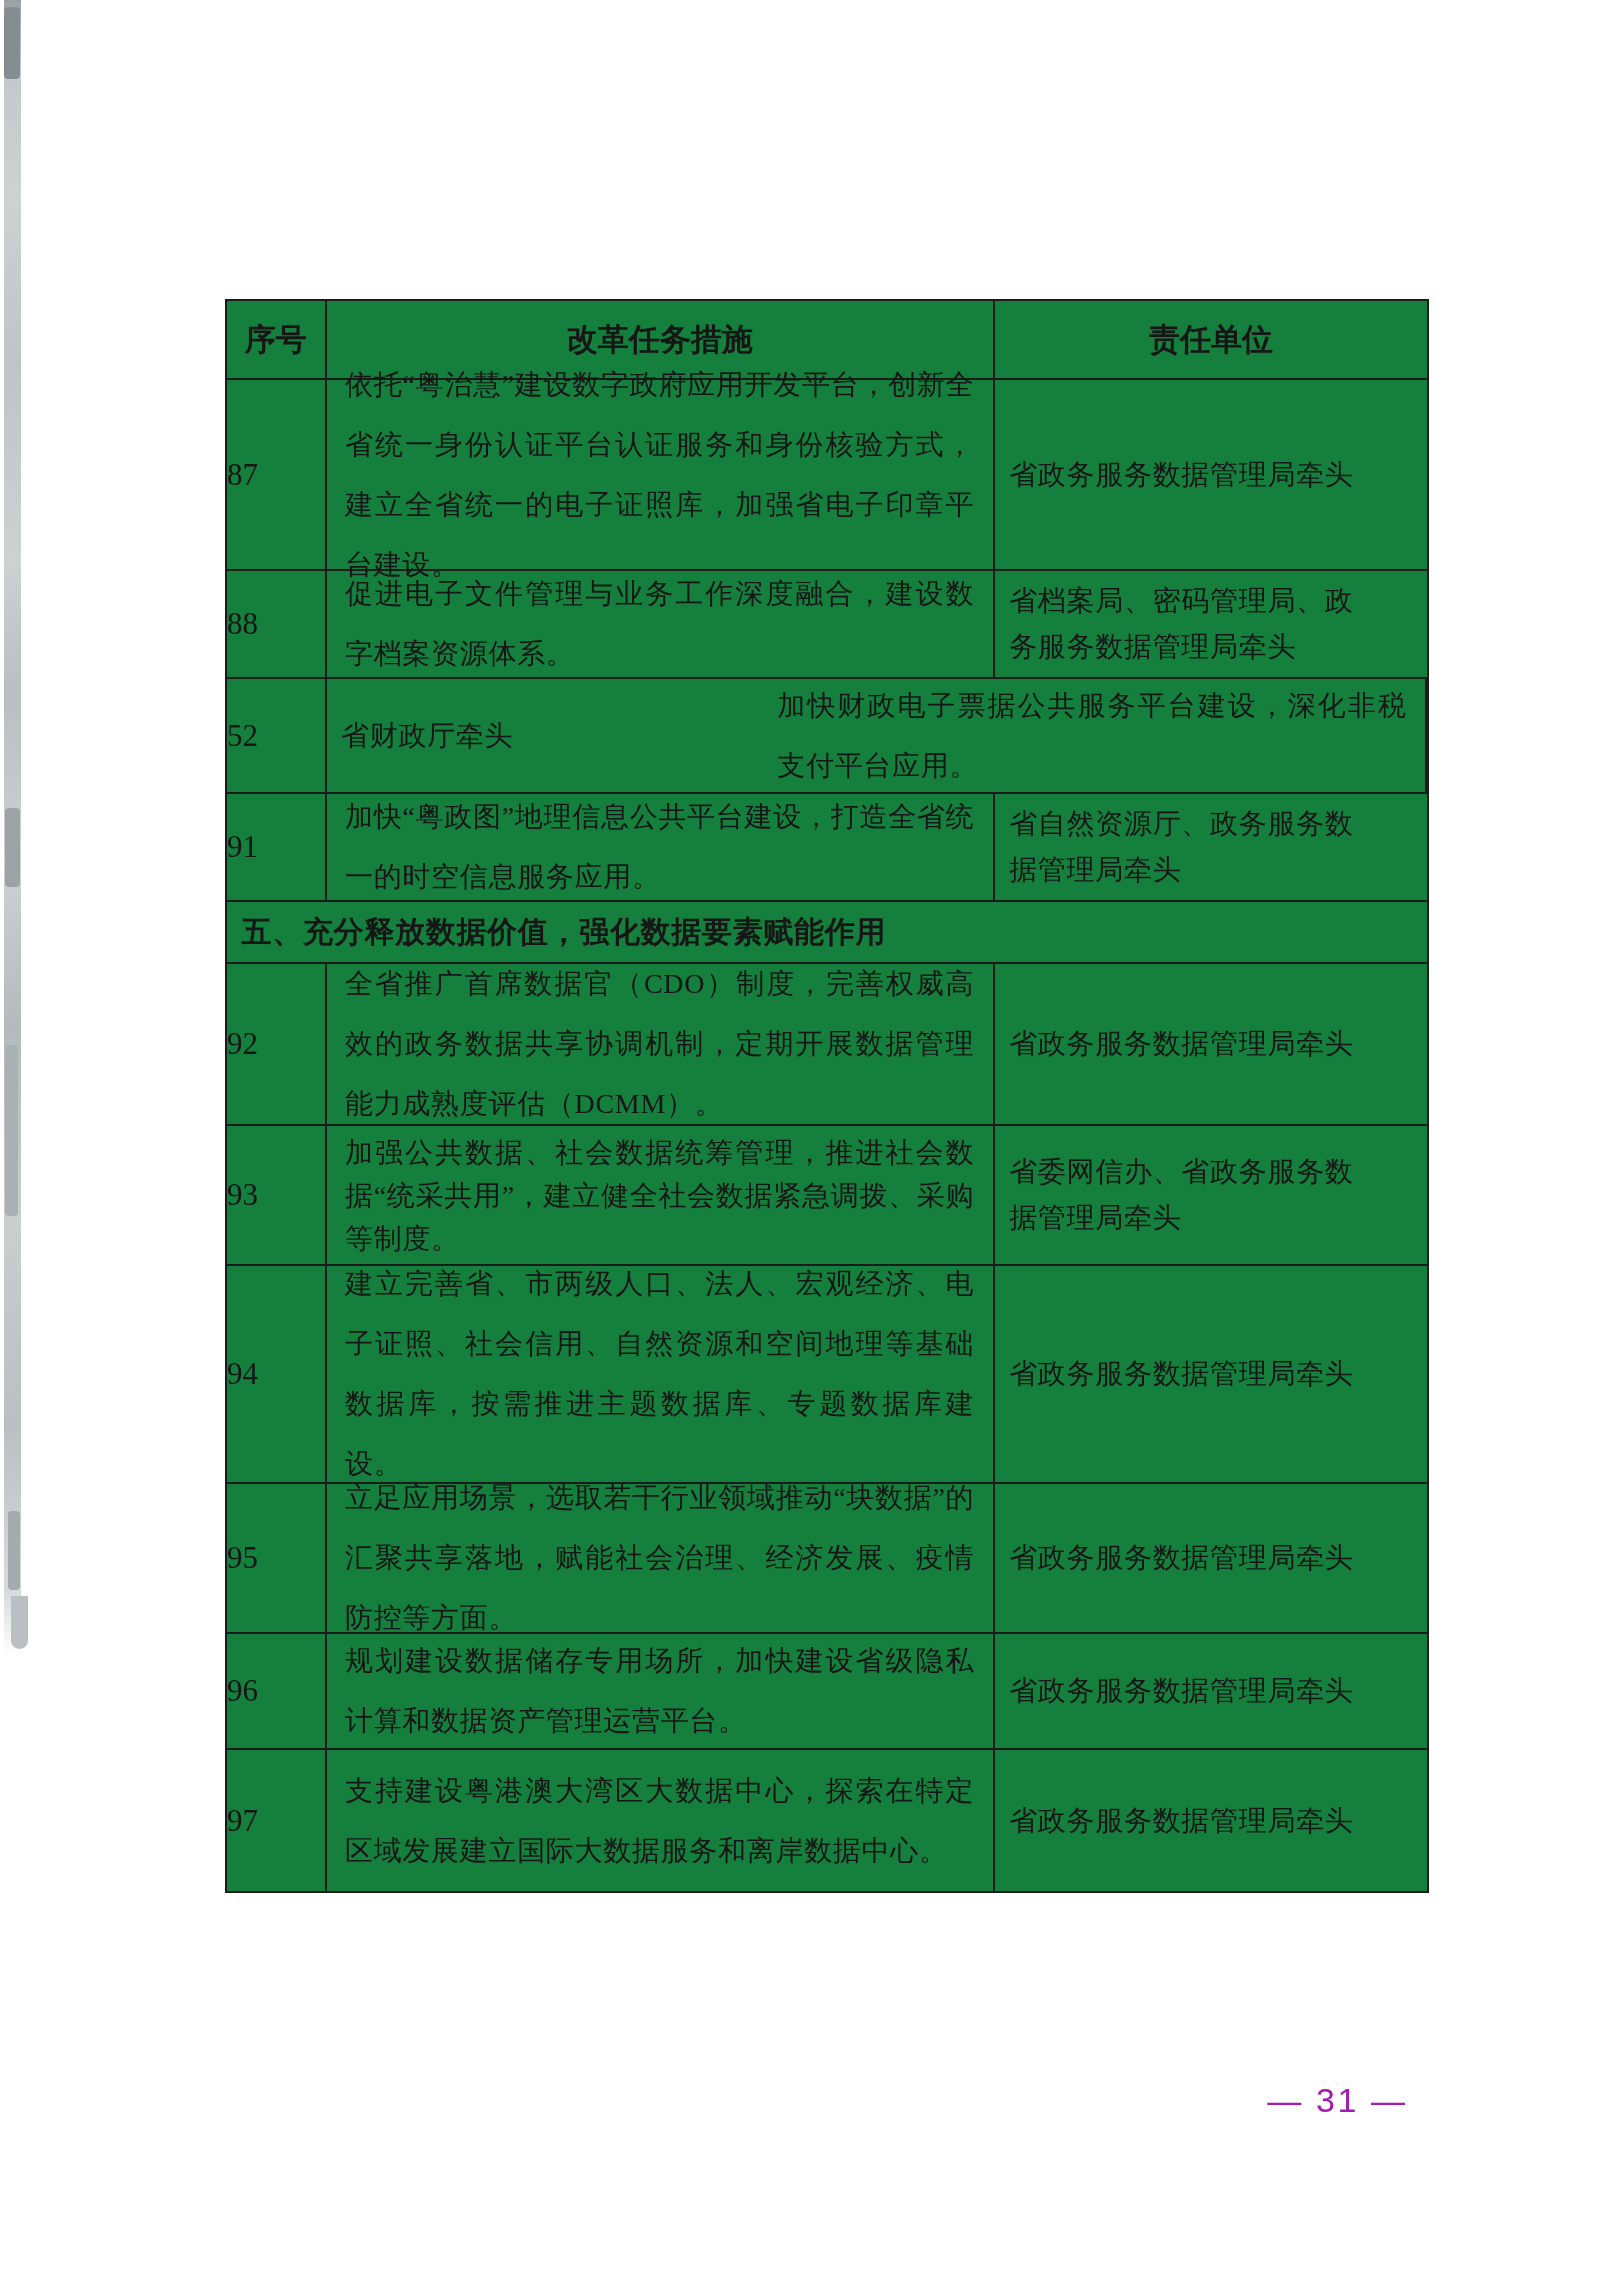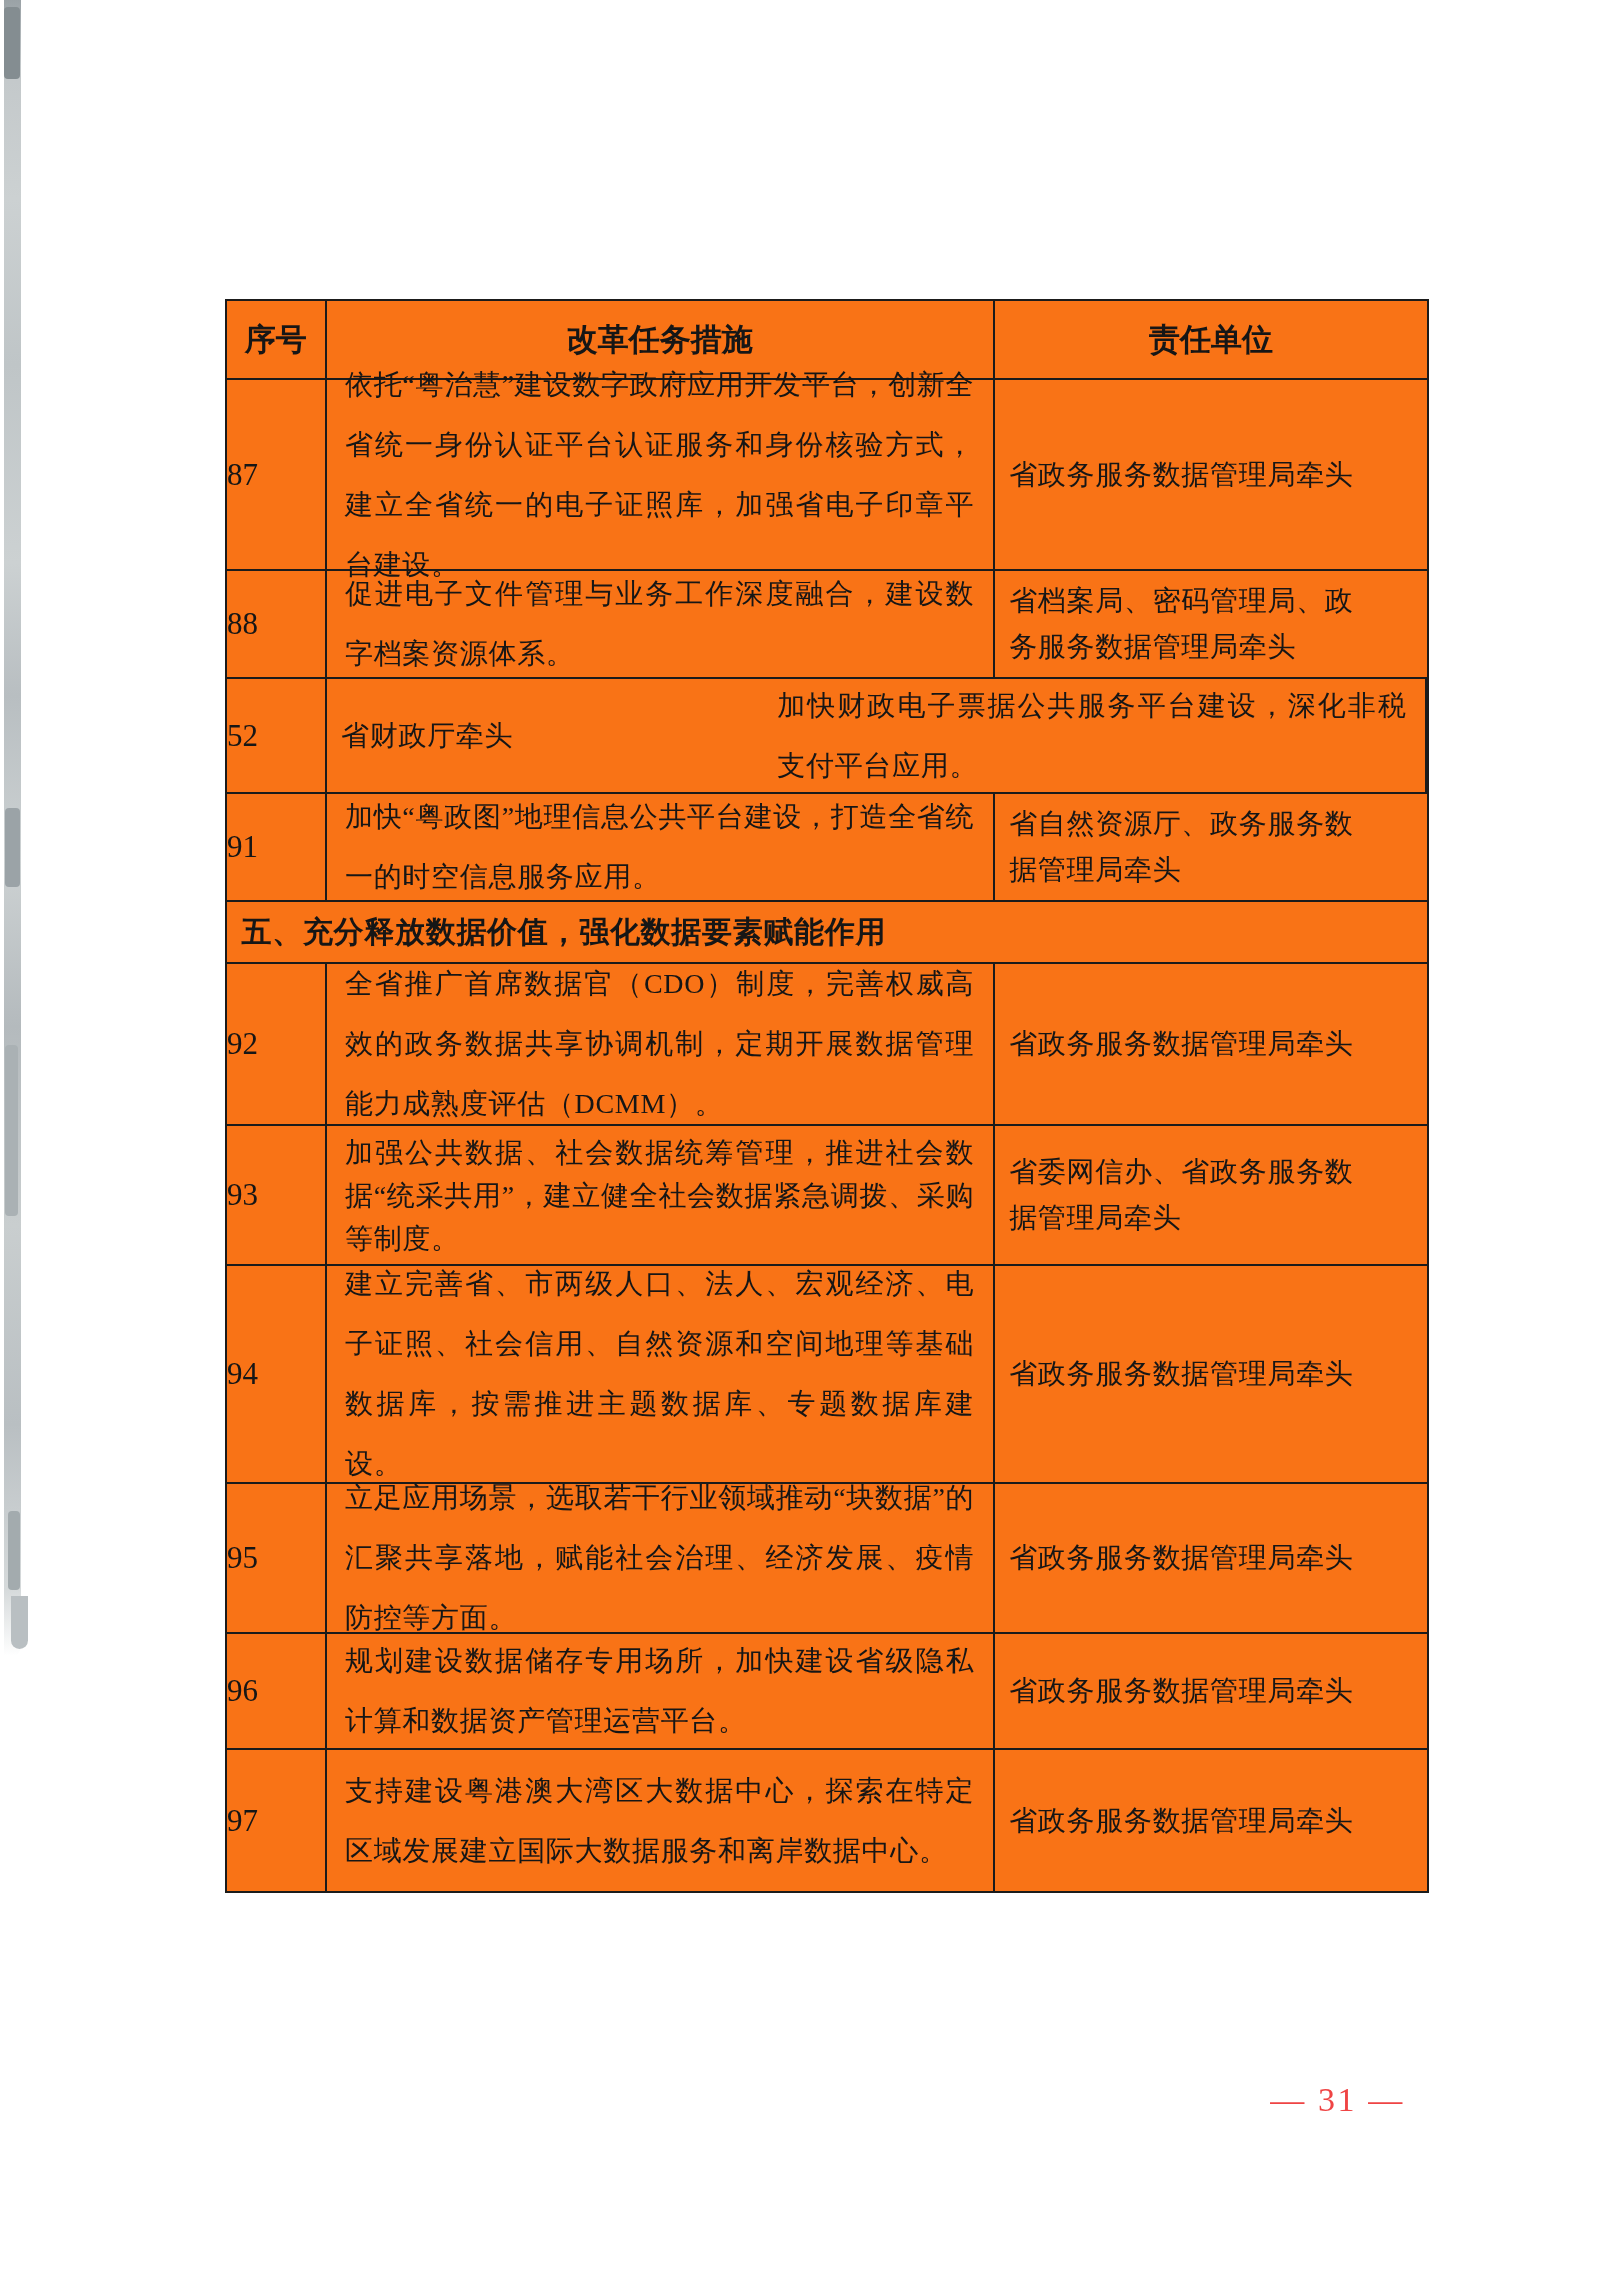--- a/index.html
+++ b/index.html
@@ -15,21 +15,21 @@
       #9aa2a6 0%,#c3c8ca 4%,#ccd1d2 12%,#bfc5c7 22%,#ccd1d2 34%,
       #b8bec1 42%,#cdd2d3 52%,#b4babd 62%,#c9cecf 74%,#b9bfc2 86%,
       #d6dadb 96%,rgba(214,218,219,0) 100%);
     border-radius:0 0 9.2px 2.6px;
   }
   .scan-mark{position:absolute;border-radius:4px;}
 
   
   .doc-table{
     position:absolute;left:225px;top:299px;width:1204px;
-    border:2.6px solid #1b1b1b;box-sizing:border-box;background:#f97316;
+    border:2.6px solid #1b1b1b;box-sizing:border-box;background:#15803d;
   }
   .trow{display:flex;box-sizing:border-box;border-bottom:2.6px solid #1b1b1b;}
   .trow:last-child{border-bottom:none;}
   .cell{box-sizing:border-box;display:flex;align-items:center;}
   .cell.no{
     width:100px;justify-content:flex-start;border-right:2px solid #1b1b1b;
     font-size:31px;font-family:"Liberation Serif","DejaVu Serif",serif;
   }
   .cell.task{
     width:671px;border-right:2px solid #1b1b1b;padding:6.6px 18.4px;
@@ -50,22 +50,22 @@
 
   
   .trow.section .cell{
     width:100%;justify-content:flex-start;border-right:none;padding:0 0 0 14.5px;
     font-family:"Liberation Sans","DejaVu Sans",sans-serif;font-weight:bold;
     font-size:30px;letter-spacing:0.7px;
   }
 
   .page-number{
     position:absolute;left:1252px;top:2081px;width:171px;text-align:center;
-    font-size:34px;font-family:Liberation Serif, serif;
-    color:#ef4444;letter-spacing:2.6px;
+    font-size:34px;font-family:Liberation Sans, sans-serif;
+    color:#a21caf;letter-spacing:2.6px;
   }
 </style>
 </head>
 <body>
 
 <div class="scan-strip"></div>
 <div class="scan-mark" style="left:4px;top:6.6px;width:16px;height:72px;background:#848d91;"></div>
 <div class="scan-mark" style="left:5.3px;top:808px;width:14.5px;height:79px;background:#9ba3a7;"></div>
 <div class="scan-mark" style="left:5.3px;top:1045px;width:13px;height:171px;background:#aab1b4;"></div>
 <div class="scan-mark" style="left:8px;top:1511px;width:12px;height:79px;background:#a3abae;"></div>

